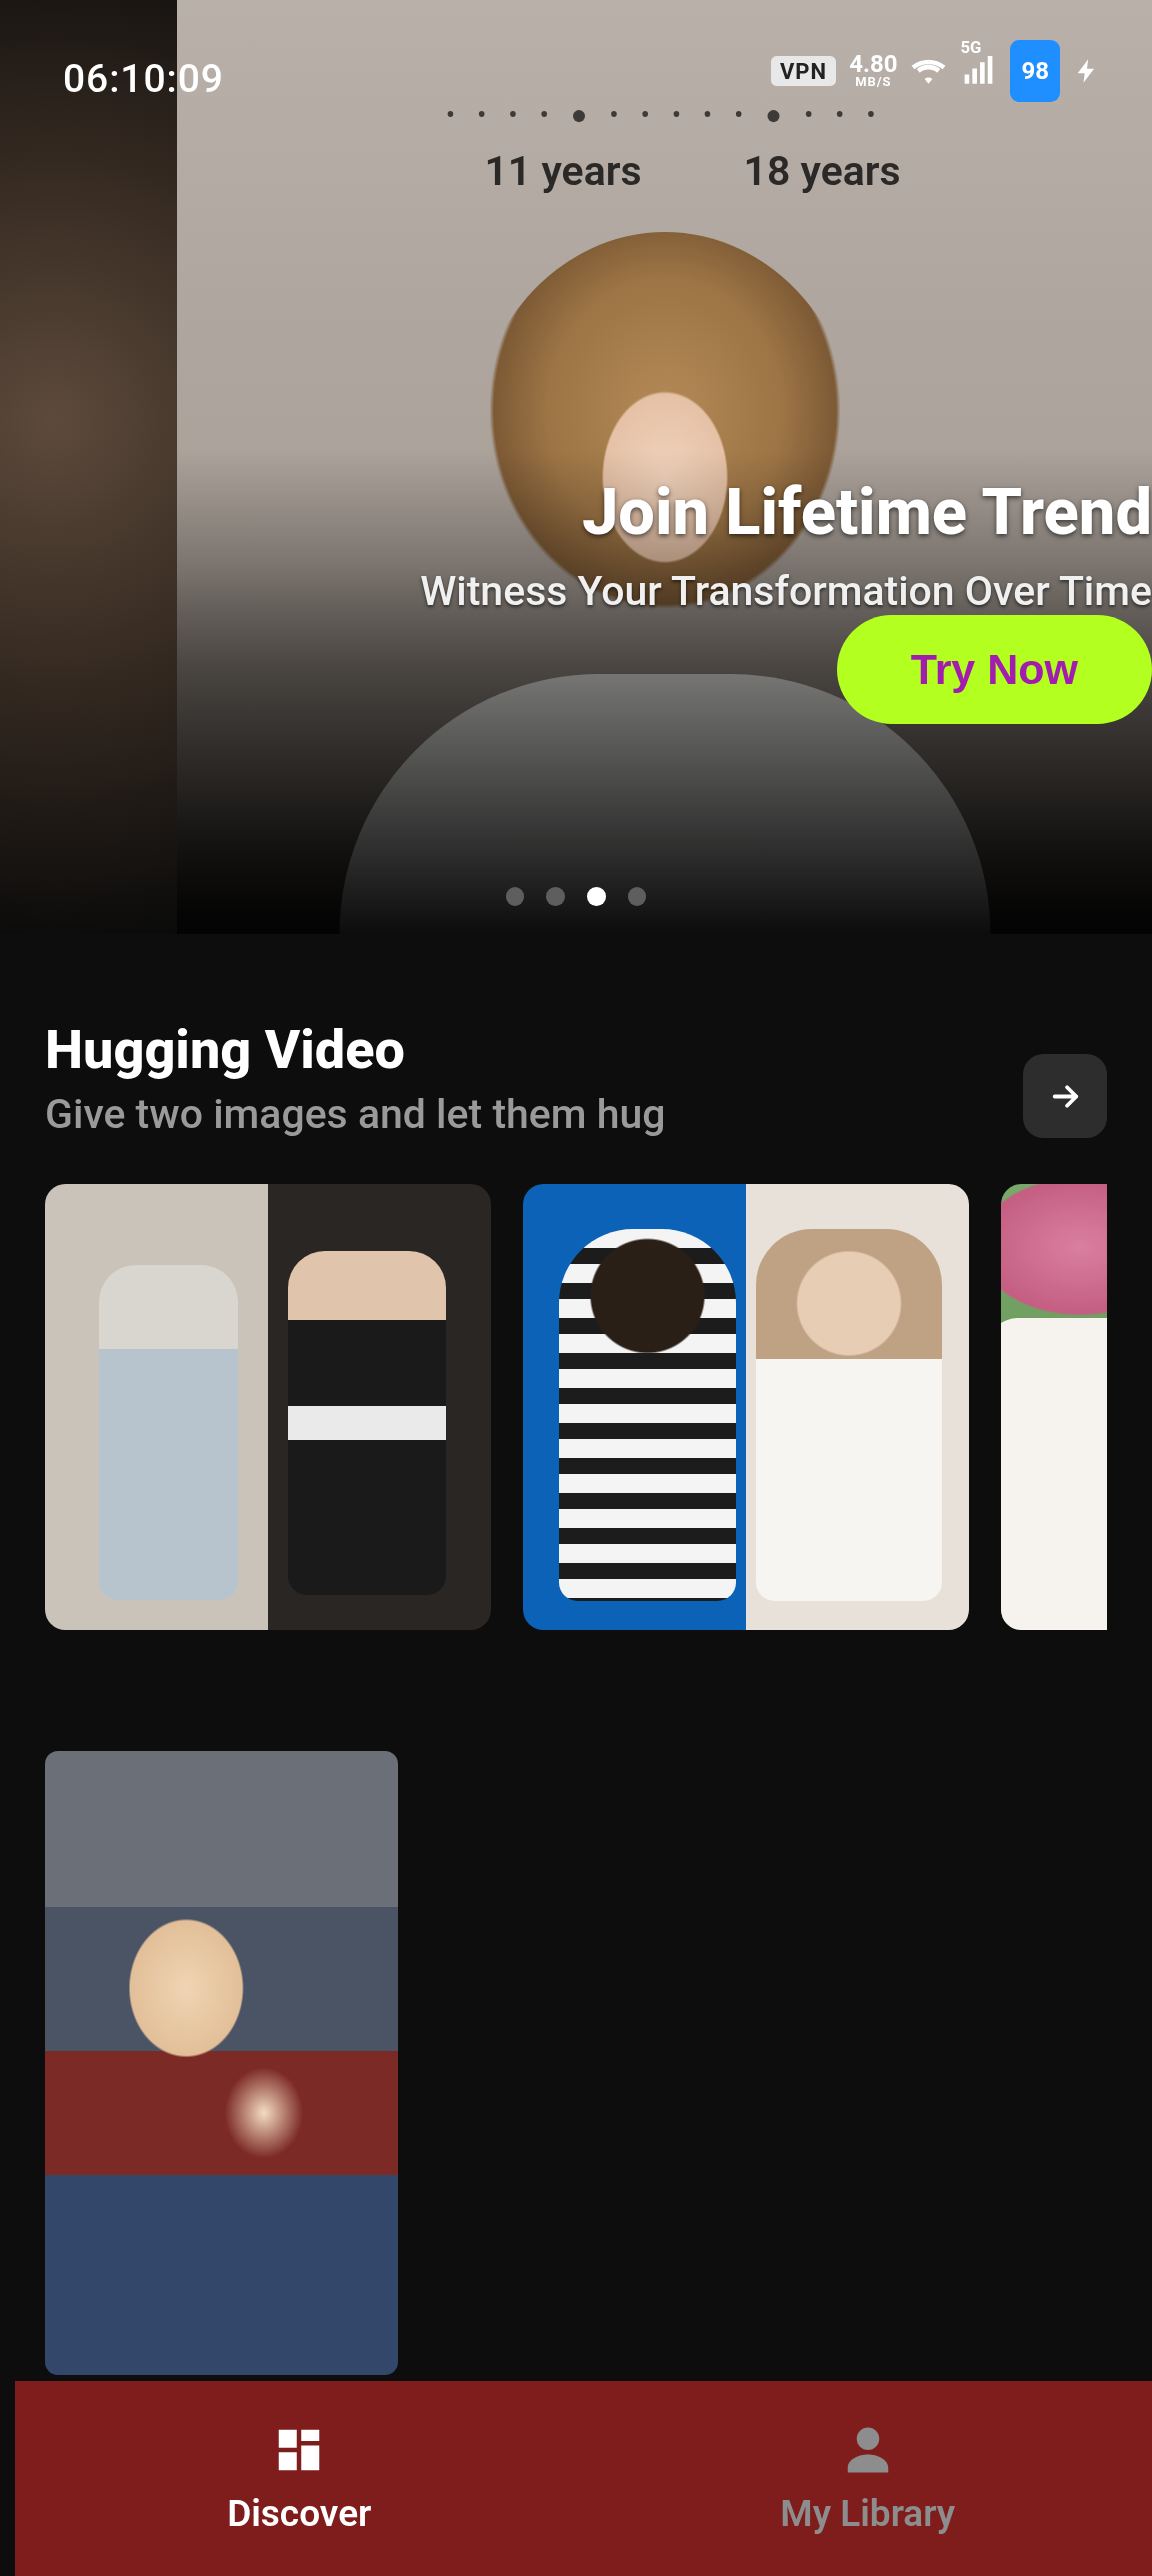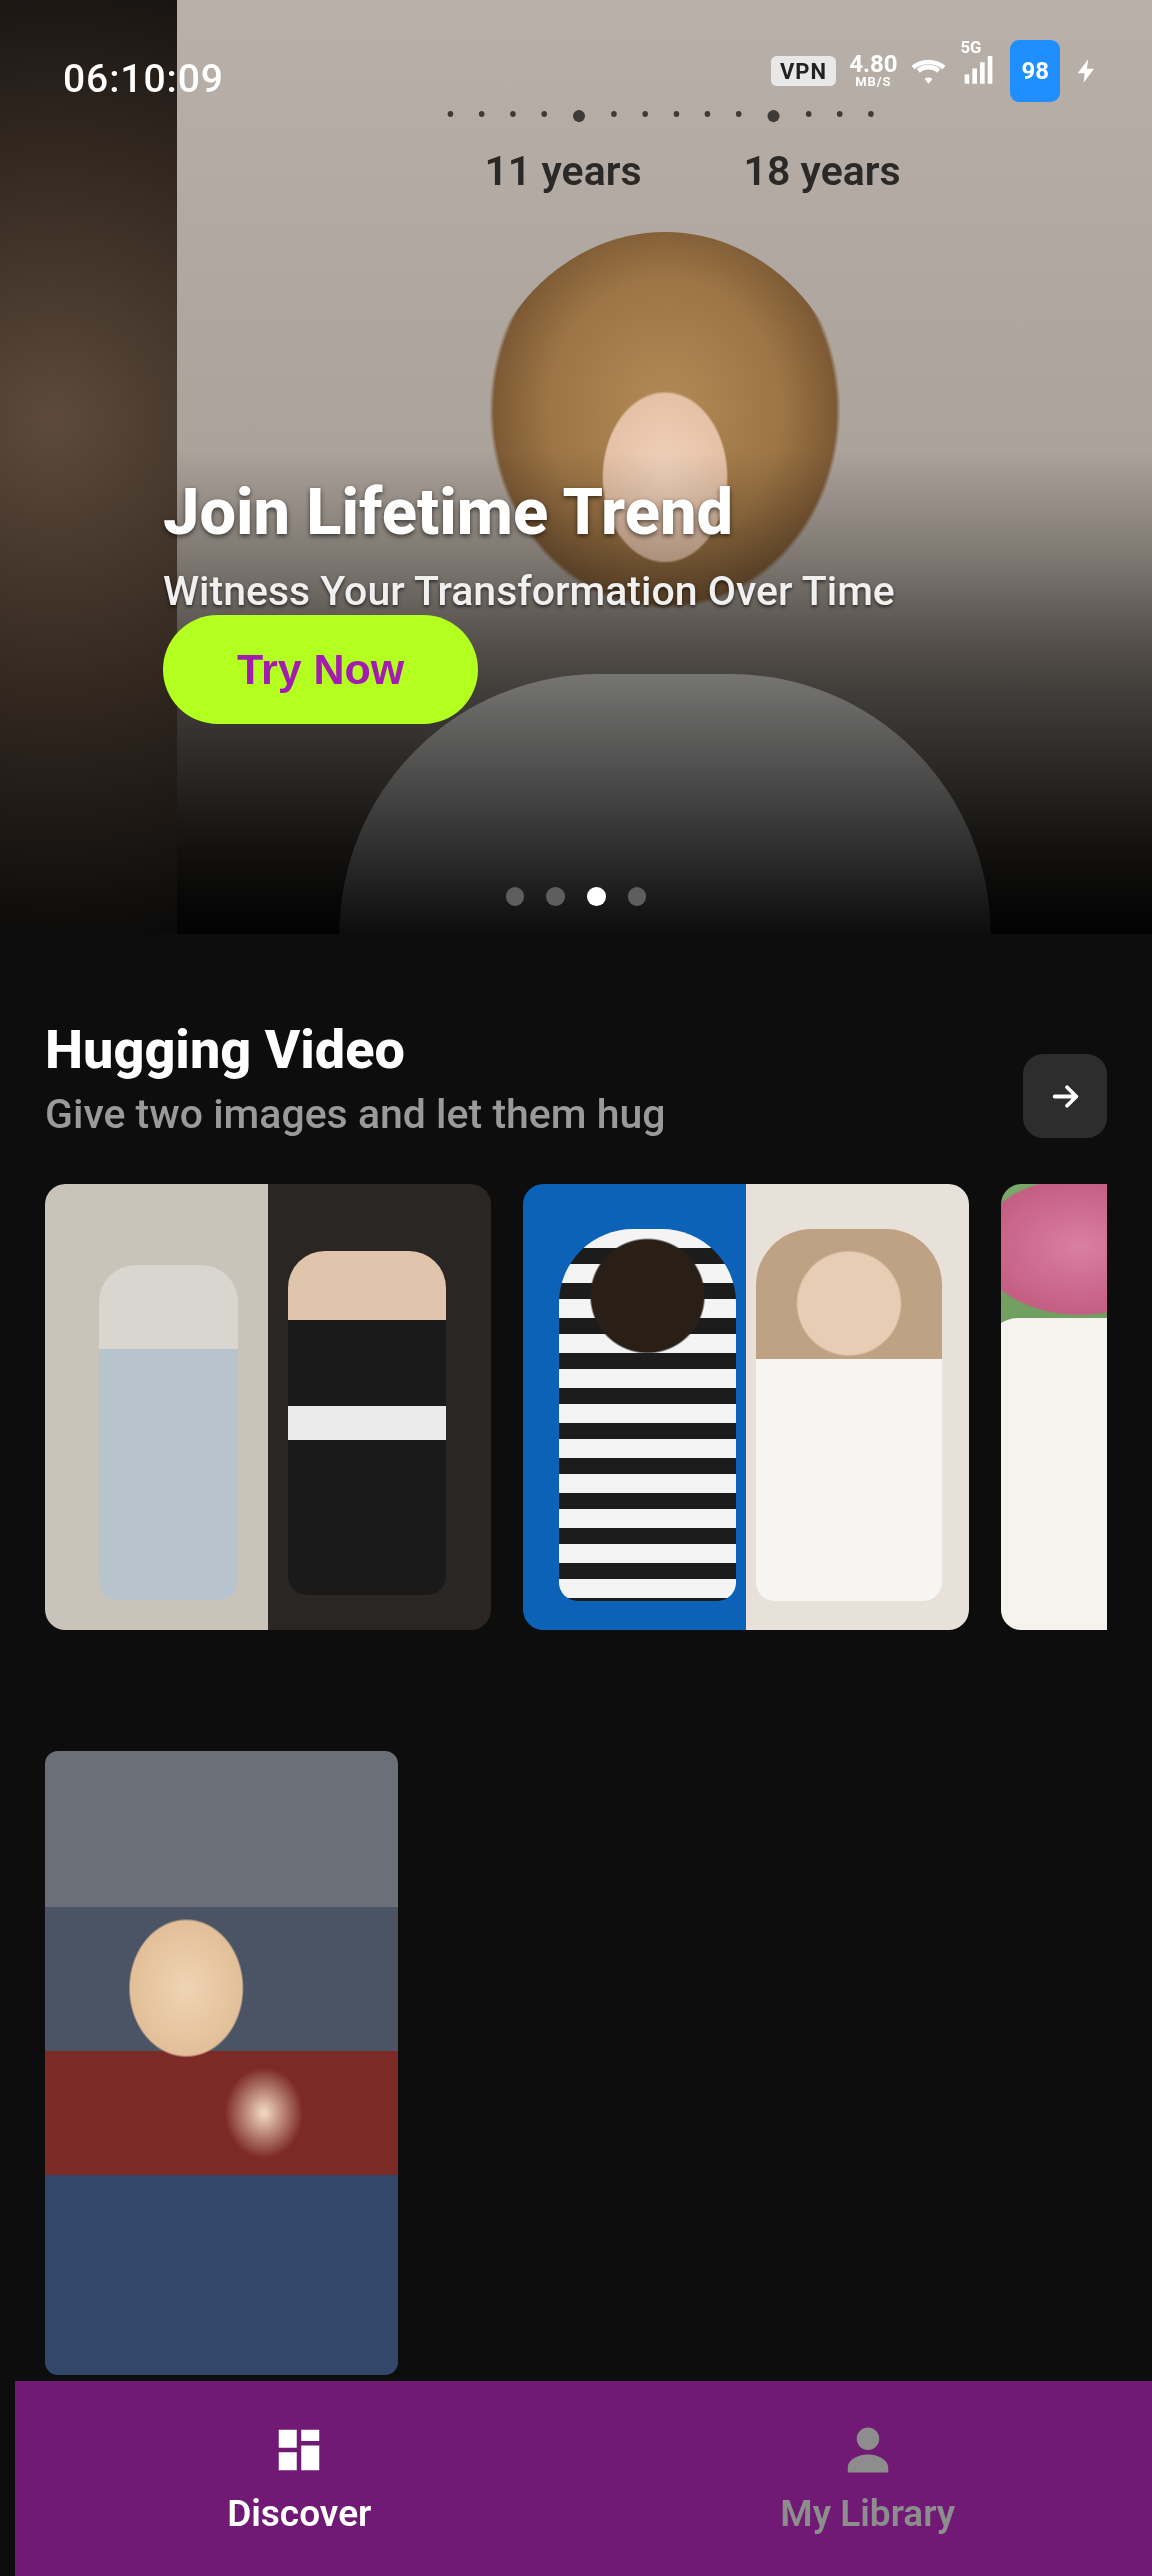--- a/index.html
+++ b/index.html
@@ -130,25 +130,25 @@
     border-radius: 297px 297px 0 0;
   }
   .hero-gradient {
     position: absolute;
     left: 0; right: 0; bottom: 0;
     height: 483px;
     background: linear-gradient(to top, rgba(0,0,0,0.95), rgba(0,0,0,0.5) 55%, rgba(0,0,0,0) 100%);
   }
   .hero-content {
     position: absolute;
-    left: 163px; right: 0;
+    left: 177px; right: 0;
     top: 474px;
     display: flex;
     flex-direction: column;
-    align-items: flex-start;
+    align-items: flex-end;
     z-index: 10;
   }
   .hero-title {
     font-size: 65px;
     font-weight: 800;
     color: #fff;
     text-shadow: 0 1.9px 5.6px rgba(0,0,0,0.6);
   }
   .hero-sub {
     margin-top: 16.7px;
@@ -285,21 +285,21 @@
       radial-gradient(ellipse 93px 112px at 40% 38%, #f0d4b4 0, #e2bf98 60%, transparent 62%),
       radial-gradient(ellipse 56px 65px at 62% 58%, #f4dcc3 0, transparent 70%),
       linear-gradient(#6a6f78 0 25%, #4a5464 25% 48%, #7c2a25 48% 68%, #33476a 68% 100%);
   }
 
   
   .bottom-nav {
     position: absolute;
     left: 15px; right: 0; bottom: 0;
     height: 195px;
-    background: #701a75;
+    background: #7f1d1d;
     display: flex;
   }
   .nav-item {
     flex: 1;
     display: flex;
     flex-direction: column;
     align-items: center;
     justify-content: center;
     gap: 15px;
     color: #8d8d8d;

